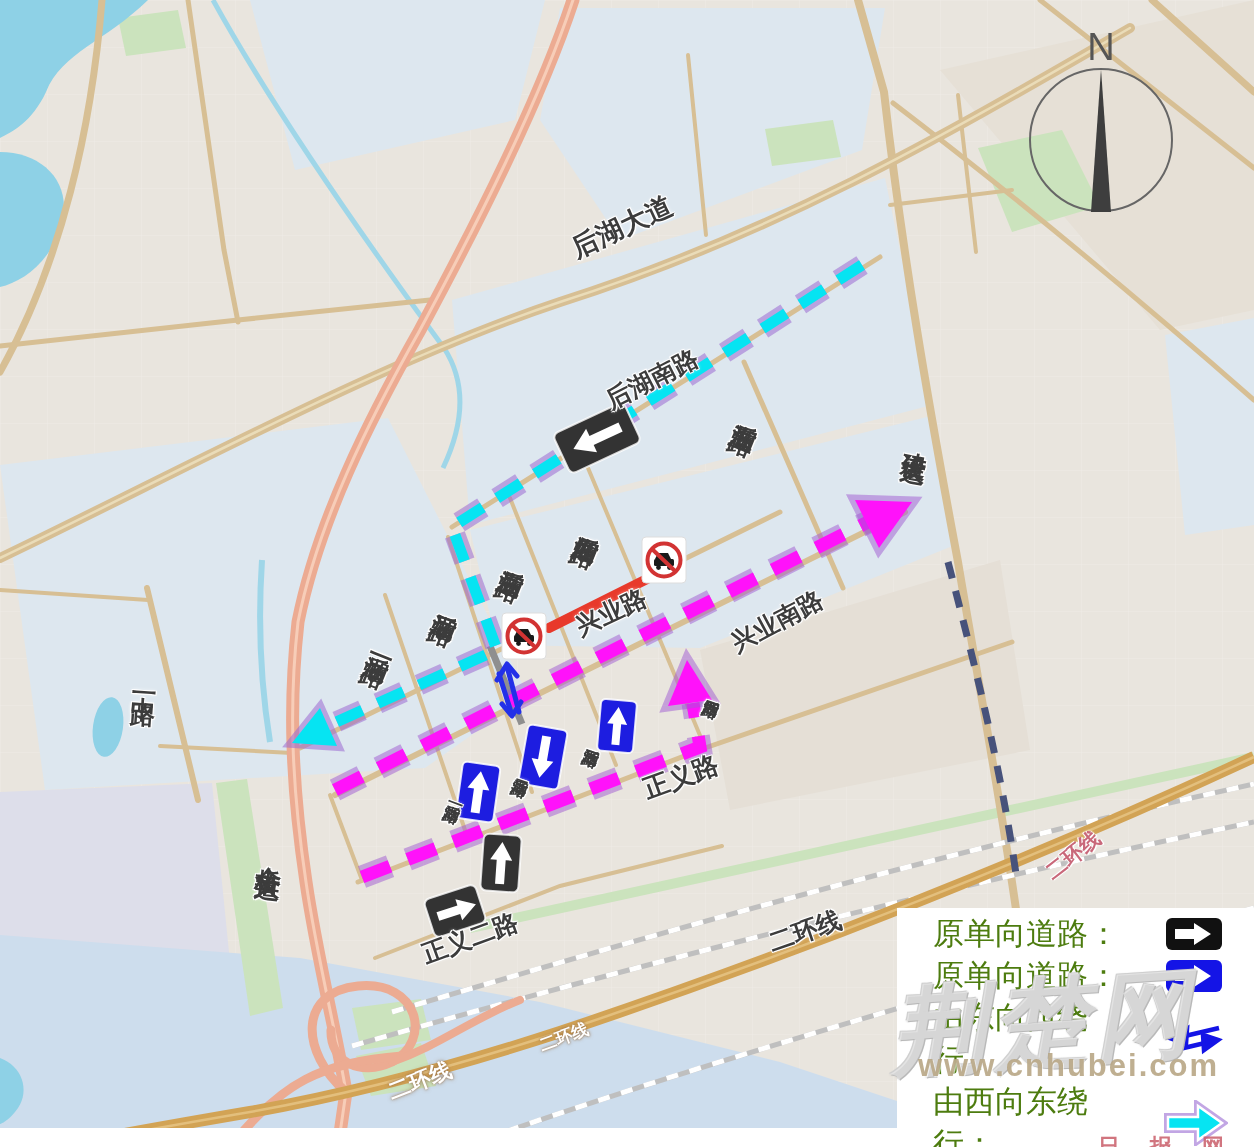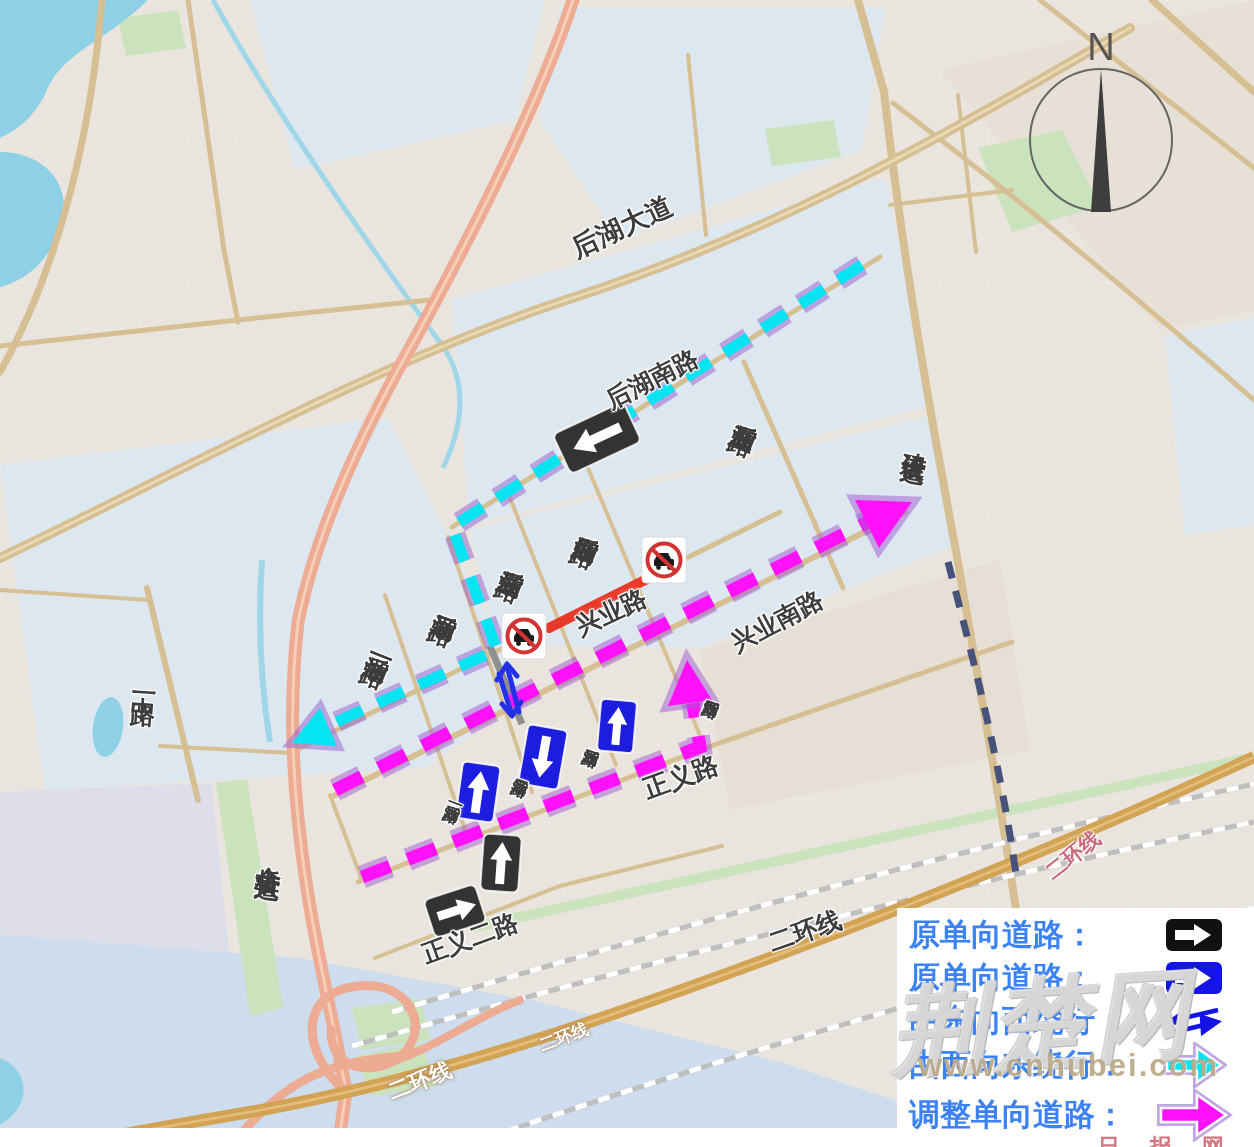--- a/index.html
+++ b/index.html
@@ -12,21 +12,21 @@
   .lbl.v{writing-mode:vertical-rl;text-orientation:upright;letter-spacing:3px;}
   .lbl.onroad{color:#fff;font-weight:700;
        text-shadow:0 0 2px rgba(150,110,70,.9),0 0 4px rgba(150,110,70,.7);}
   .lbl.pink{color:#c9687a;text-shadow:-1px -1px 0 #fff,1px 1px 0 #fff,0 0 3px #fff;}
   #compass-n{position:absolute;z-index:10;color:#555;font-size:38px;font-weight:400;
        transform:translate(-50%,-50%);}
   
   #legend{position:absolute;left:897px;top:908px;width:357px;height:239px;background:#fff;
           z-index:20;display:flex;flex-direction:column;box-sizing:border-box;padding:5px 8px 5px 12px;}
   .lrow{flex:1;display:flex;align-items:center;justify-content:space-between;}
-  .ltext{font-size:31px;font-weight:700;color:#3b82f6;letter-spacing:0px;}
+  .ltext{font-size:31px;font-weight:400;color:#4d7c0f;letter-spacing:0px;margin-left:24px;}
   .licon{width:104px;display:flex;justify-content:center;align-items:center;}
   
   #watermark{position:absolute;z-index:30;pointer-events:none;left:880px;top:970px;width:374px;height:177px;}
   .wm-script{position:absolute;left:10px;top:-12px;width:360px;font-size:96px;font-style:italic;font-weight:700;
        color:rgba(255,255,255,.42);text-shadow:1px 1px 0 #b9b9b9,-1px -1px 0 #cfcfcf,0 0 2px #aaa;
        transform:rotate(-4deg);letter-spacing:6px;}
   .wm-url{position:absolute;left:38px;top:78px;font-size:31px;font-weight:700;
        color:rgba(182,164,130,.88);letter-spacing:2px;text-shadow:1px 1px 0 rgba(255,255,255,.6);}
   .wm-small{position:absolute;left:218px;top:118px;font-size:22px;font-weight:700;
        color:rgba(201,93,105,.85);letter-spacing:30px;margin-top:44px;}

